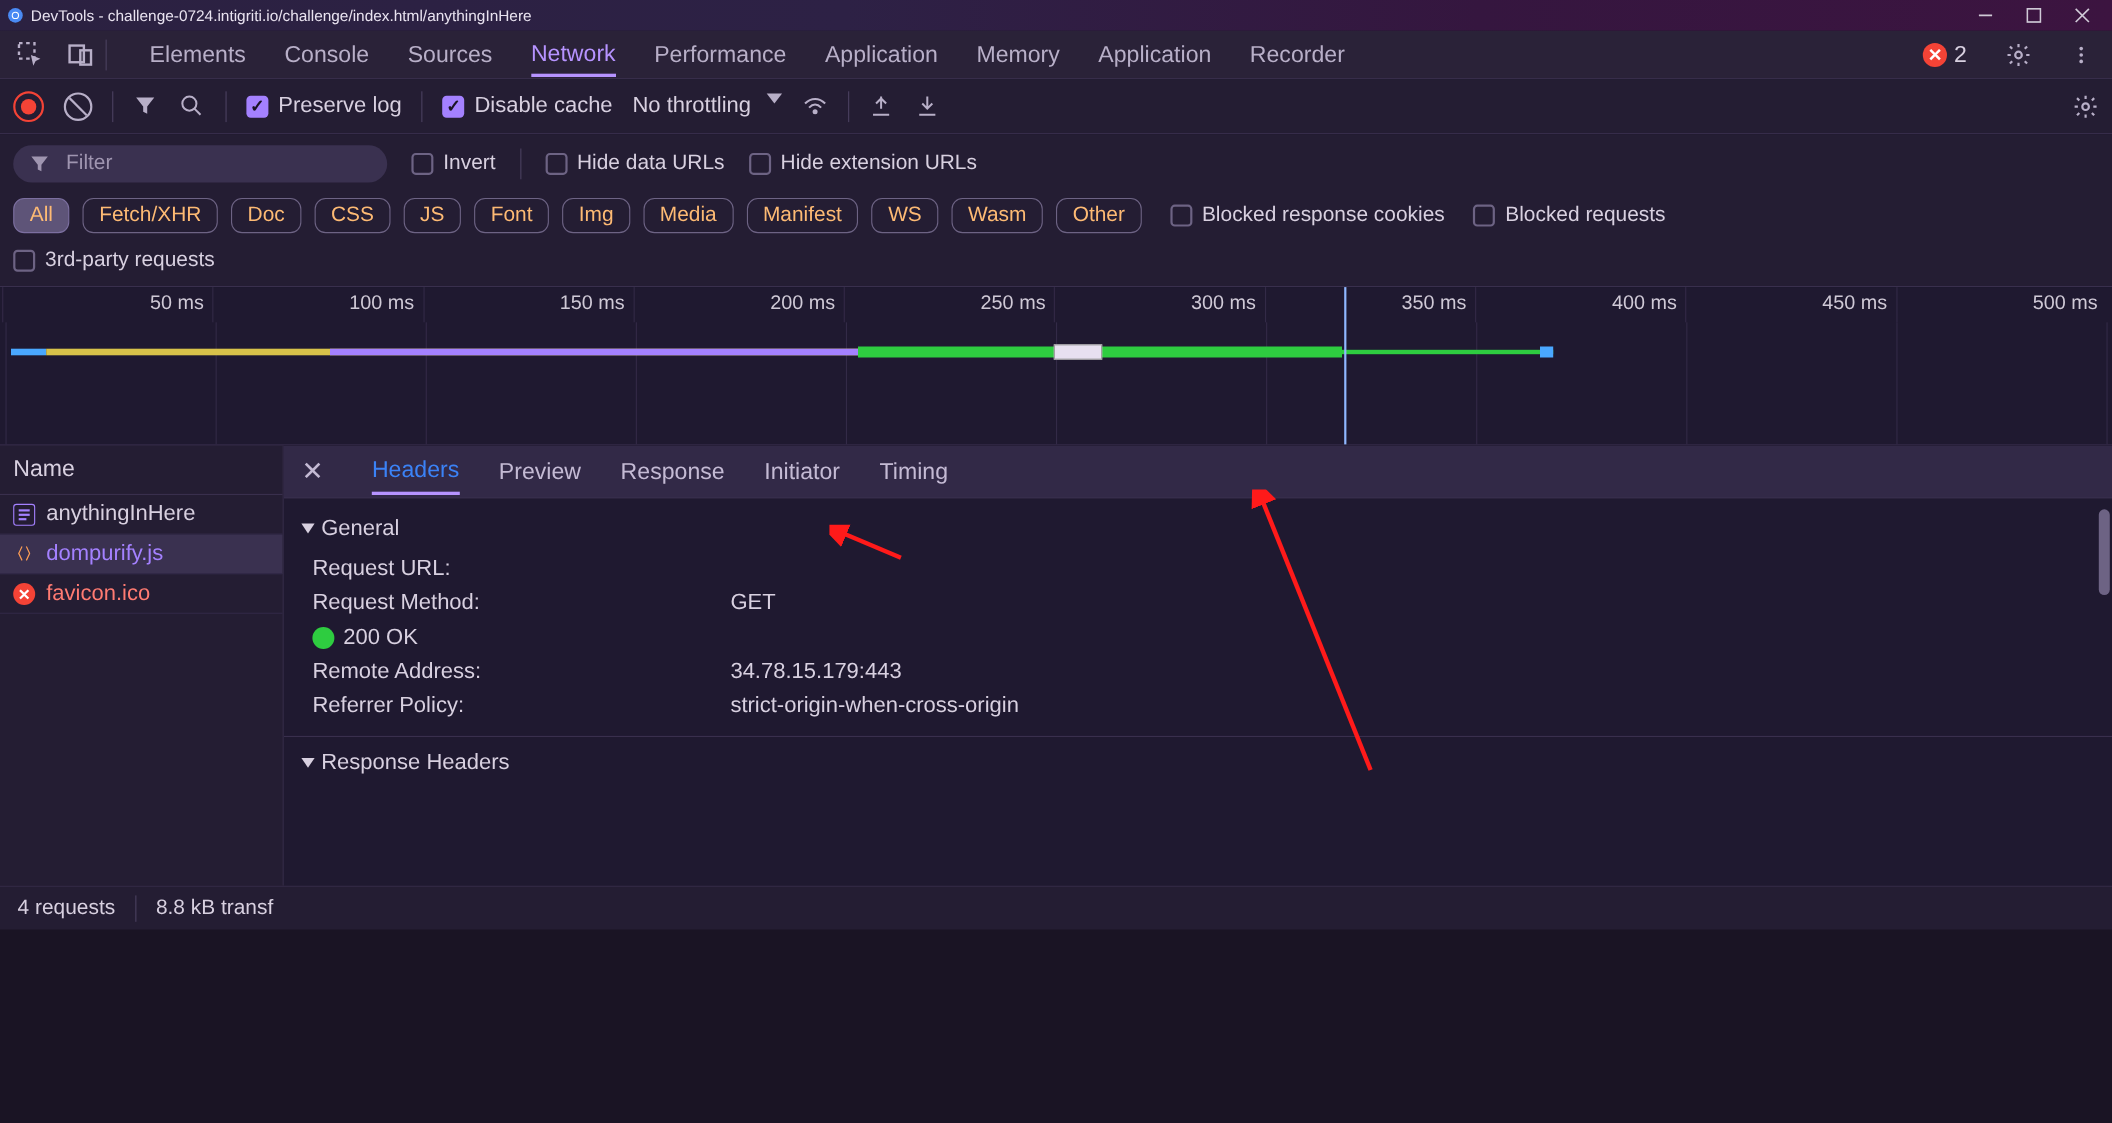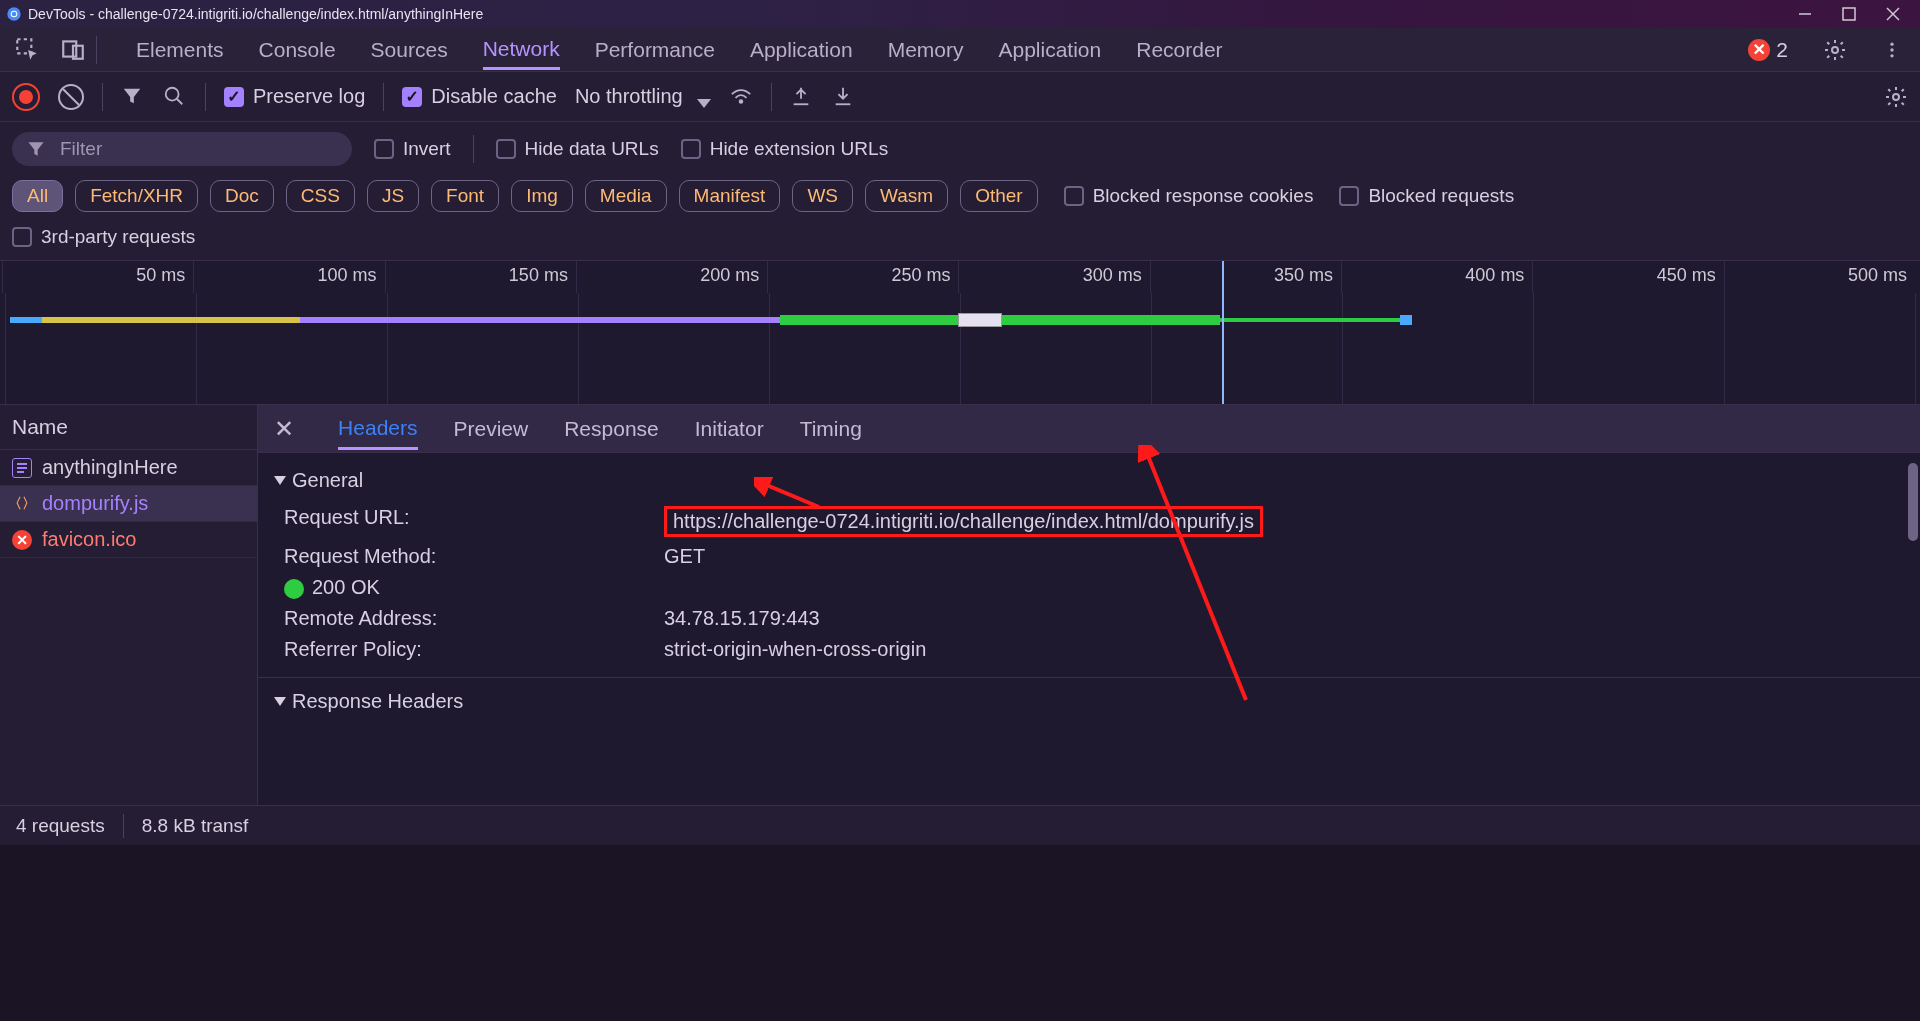--- a/index.html
+++ b/index.html
@@ -29,21 +29,21 @@
 .rec{ width:28px;height:28px;border:2px solid #f44336;border-radius:50%;display:flex;align-items:center;justify-content:center;}
 .rec-inner{width:14px;height:14px;background:#f44336;border-radius:50%;}
 .clear-ic{width:26px;height:26px;border:2px solid #b8afc8;border-radius:50%;position:relative;}
 .clear-ic:before{content:"";position:absolute;width:22px;height:2px;background:#b8afc8;top:10px;left:0;transform:rotate(45deg);}
 .vsep{width:1px;height:28px;background:#4b4160;}
 .tico{width:24px;height:24px;color:#b8afc8;}
 .chk{display:flex;align-items:center;gap:9px;}
 .cbox{width:20px;height:20px;border-radius:4px;display:inline-block;}
 .cbox.on{background:#a481ff;display:flex;align-items:center;justify-content:center;color:#1a1424;font-weight:bold;font-size:16px;}
 .cbox.off{border:2px solid #6d6384;}
-.throttle{display:flex;align-items:flex-end;gap:14px;color:#d8d0e0;}
+.throttle{display:flex;align-items:flex-start;gap:14px;color:#d8d0e0;}
 .caret-dn{width:0;height:0;border-left:7px solid transparent;border-right:7px solid transparent;border-top:9px solid #b8afc8;}
 .row1 .spacer{flex:1;}
 
 
 .row2{ background:#241d33; border-bottom:1px solid #392f4d; padding:10px 12px 12px; font-size:19px;}
 .row2 .line1{display:flex;align-items:center;gap:22px;margin-bottom:14px;}
 .filter-pill{ background:#3a3150; border-radius:20px; display:flex;align-items:center;gap:14px; padding:6px 20px 6px 14px; width:340px; color:#9f95b0;}
 .row2 .line2{display:flex;align-items:center;gap:12px;flex-wrap:wrap;}
 .ft{ border:1px solid #6d6384; border-radius:10px; padding:4px 14px; color:#fdba74; cursor:pointer;}
 .ft.sel{ background:#5e5478; border-color:#7c6fa0;}
@@ -340,21 +340,20 @@
       <span class="dtab">Timing</span>
     </div>
     <div class="sec">
       <div class="sec-title">
             <span class="tri"></span>
             <span>General</span>
           </div>
       <div id="general-kv">
             <div class="kv">
               <div class="k">Request URL:</div>
-              <div class="v"><span class="redbox">https://challenge-0724.intigriti.io/challenge/index.html/dompurify.js</span></div>
             </div>
             <div class="kv">
               <div class="k">Request Method:</div>
               <div class="v">GET</div>
             </div>
             <div class="kv">
               <div class="v"><span class="green-dot"></span>200 OK</div>
             </div>
             <div class="kv">
               <div class="k">Remote Address:</div>

